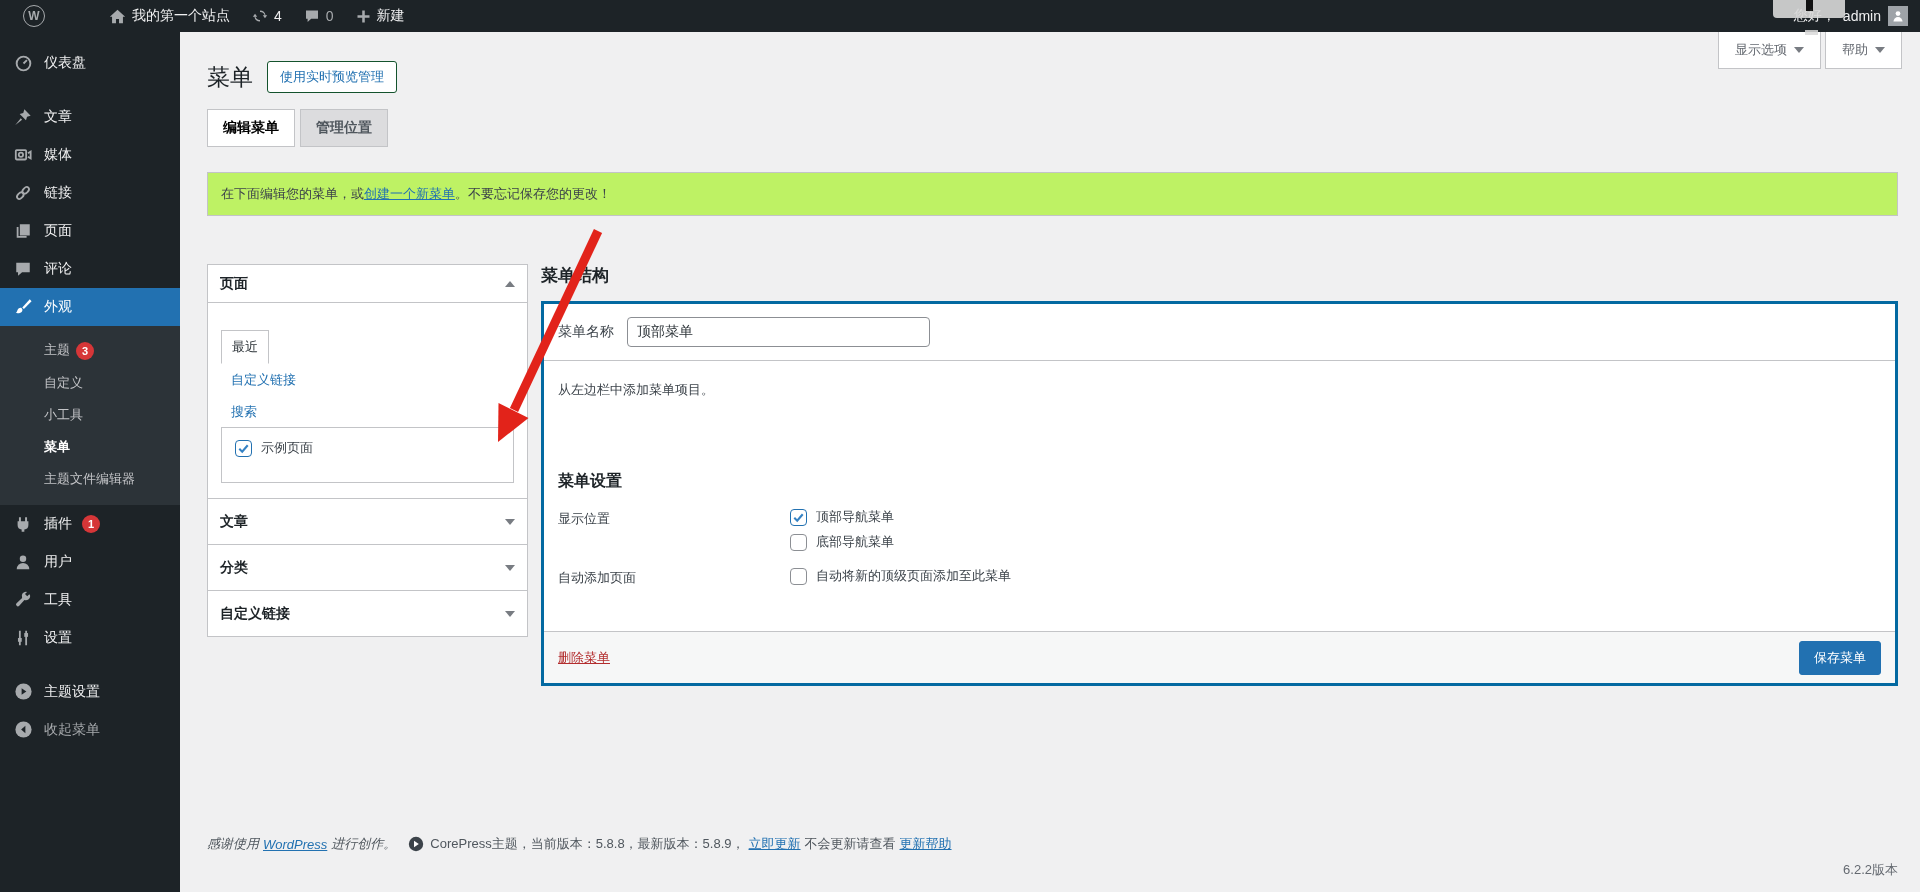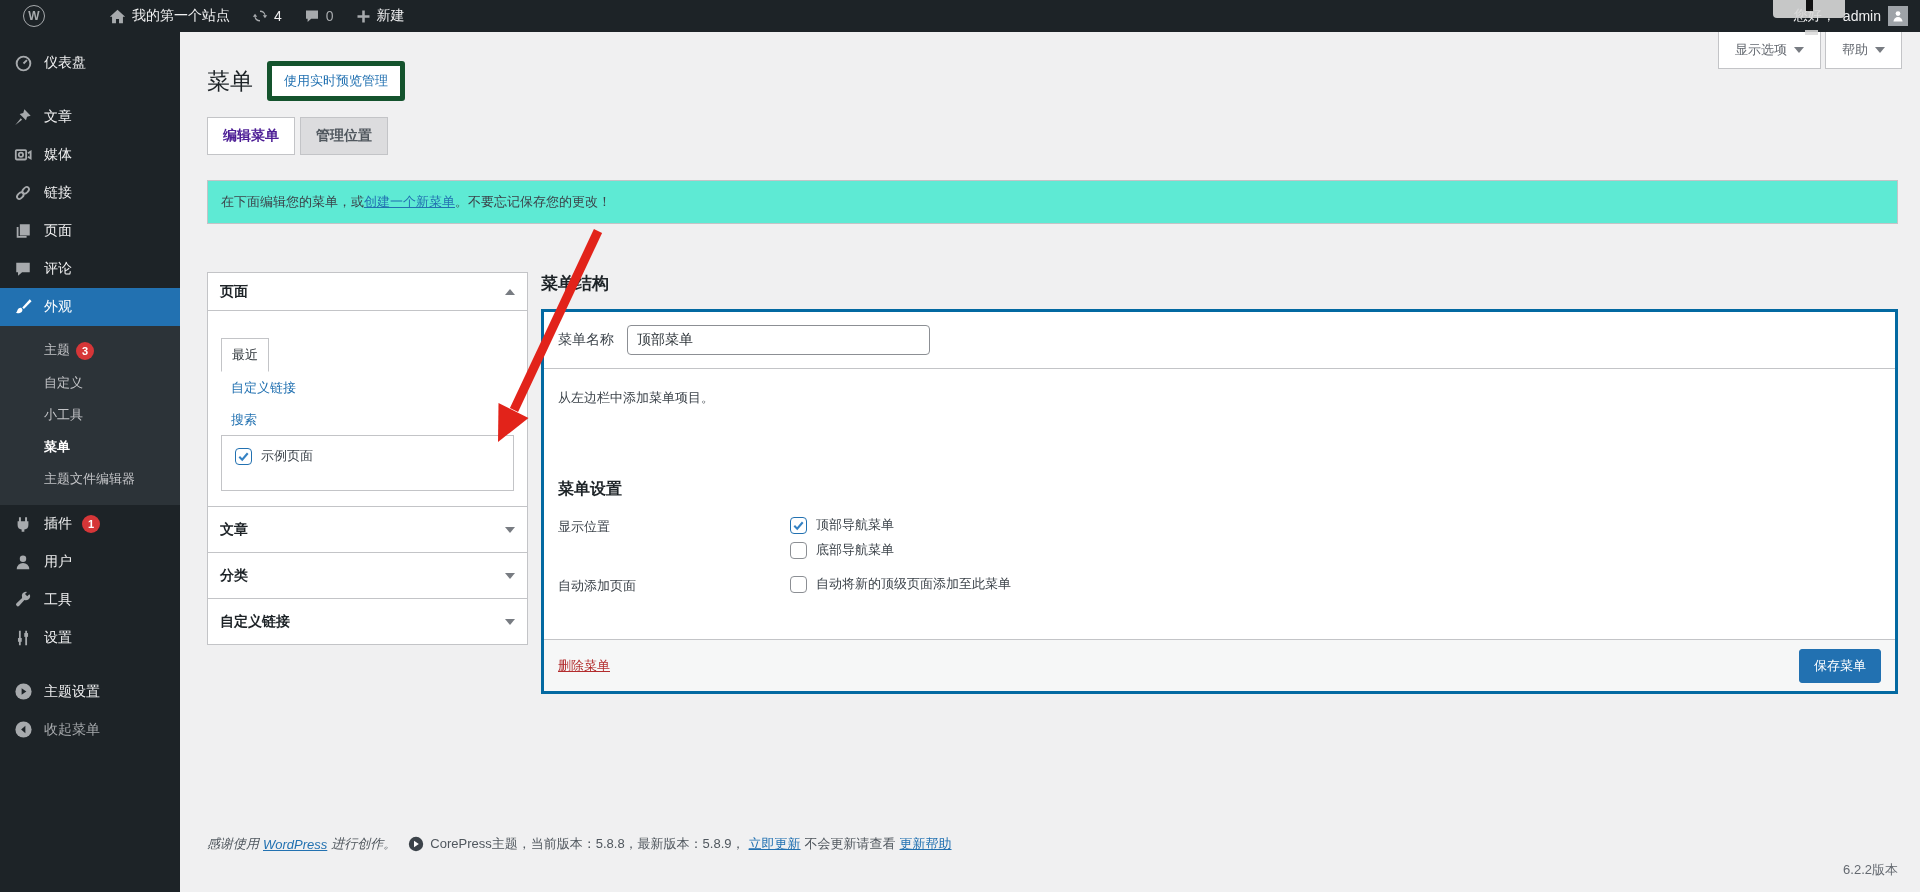--- a/index.html
+++ b/index.html
@@ -39,27 +39,27 @@
   
   .content { position:absolute; left:180px; top:32px; width:1740px; height:860px; background:#f0f0f1; }
 
   .screen-meta { position:absolute; top:0; right:18px; display:flex; gap:4px; z-index:5; }
   .meta-btn { background:#fff; border:1px solid #c3c4c7; border-top:none; padding:9px 16px; font-size:13px; color:#646970; display:flex; align-items:center; gap:7px; cursor:pointer; }
   .tri-down { width:0; height:0; border-left:5px solid transparent; border-right:5px solid transparent; border-top:6px solid #787c82; }
   .tri-up   { width:0; height:0; border-left:5px solid transparent; border-right:5px solid transparent; border-bottom:6px solid #787c82; }
 
   .title-row { display:flex; align-items:center; margin:29px 0 0 27px; }
   .page-title { font-size:23px; font-weight:400; color:#1d2327; }
-  .live-preview-btn { margin-left:14px; background:#fff; border:5px solid #14532d; color:#2271b1; border-radius:3px; padding:6px 12px; font-size:13px; cursor:pointer; font-family:inherit; }
+  .live-preview-btn { margin-left:14px; background:#fff; border:1px solid #14532d; color:#2271b1; border-radius:3px; padding:6px 12px; font-size:13px; cursor:pointer; font-family:inherit; }
 
   .nav-tabs { display:flex; gap:5px; margin:16px 0 0 27px; }
   .nav-tab { border:1px solid #c3c4c7; background:#dcdcde; color:#50575e; font-size:14px; font-weight:bold; padding:9px 15px; cursor:pointer; }
-  .nav-tab.active { background:#fff; color:#4c1d95; }
-
-  .notice { margin:25px 22px 0 27px; background:#5eead4; border:1px solid #c3c4c7; padding:12px 13px; font-size:13px; color:#3c434a; }
+  .nav-tab.active { background:#fff; color:#000000; }
+
+  .notice { margin:25px 22px 0 27px; background:#bef264; border:1px solid #c3c4c7; padding:12px 13px; font-size:13px; color:#3c434a; }
   .link { color:#2271b1; text-decoration:underline; }
 
   .columns { display:flex; gap:13px; margin:48px 22px 0 27px; align-items:flex-start; }
   .col-left { width:321px; flex-shrink:0; }
   .col-right { flex:1; }
   .col-heading { font-size:17px; font-weight:bold; color:#1d2327; margin-bottom:12px; height:25px; }
 
   .postbox { background:#fff; border:1px solid #c3c4c7; }
   .postbox-header { display:flex; align-items:center; justify-content:space-between; padding:0 12px; height:38px; font-size:14px; font-weight:bold; border-bottom:1px solid #c3c4c7; cursor:pointer; }
   .pages-body { padding:27px 13px 15px; }

